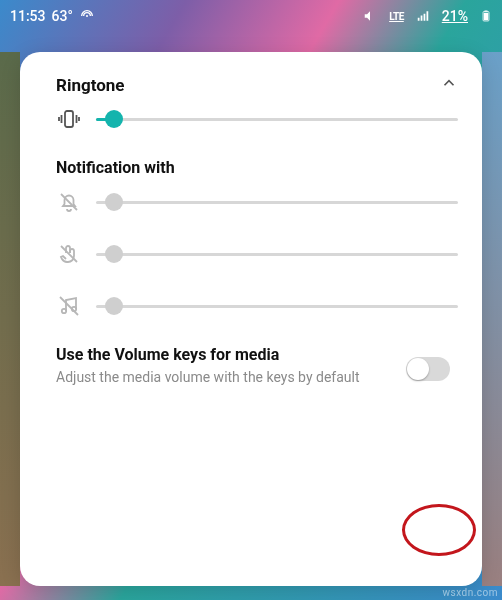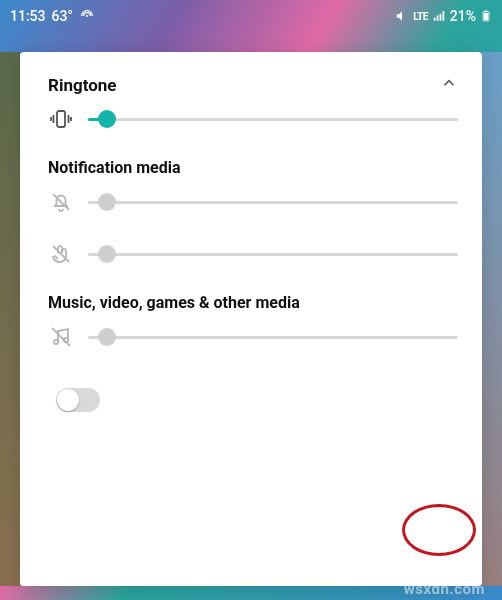--- a/index.html
+++ b/index.html
@@ -13,31 +13,31 @@
     height: 32px;
     display: flex;
     align-items: center;
     justify-content: space-between;
     padding: 8px 10px;
     color: #fff;
     font-size: 14px;
     font-weight: 500;
   }
   .statusbar .left, .statusbar .right { display: flex; align-items: center; gap: 6px; }
-  .statusbar .right { gap: 4px; }
+  .statusbar .right { gap: 12px; text-decoration: underline; }
   .sb-ico { display: inline-flex; align-items: center; }
   .sb-lte { font-size: 10px; font-weight: 700; letter-spacing: -0.5px; }
 
   
   .card {
     position: absolute;
     left: 20px; right: 20px; top: 52px; bottom: 14px;
     background: #fff;
-    border-radius: 4px;
-    padding: 22px 24px 16px 28px;
+    border-radius: 20px;
+    padding: 22px 24px 16px 36px;
     box-shadow: 0 4px 20px rgba(0,0,0,0.15);
     color: #111;
     overflow: hidden;
   }
   .bg-edge-left {
     position:absolute; left:0; top:52px; bottom:14px; width:20px;
     background: linear-gradient(#5a6a4a,#8a7050);
   }
   .bg-edge-right {
     position:absolute; right:0; top:52px; bottom:14px; width:20px;
@@ -68,21 +68,21 @@
   .toggle-wrap { position:relative; width:60px; height:48px; display:flex; align-items:center; justify-content:center; }
   .toggle { width:44px; height:24px; background:#d9d9d9; border-radius:12px; position:relative; }
   .toggle-knob { position:absolute; width:22px; height:22px; background:#fff; border-radius:50%; top:1px; left:1px; box-shadow:0 1px 2px rgba(0,0,0,0.3); }
 
   .circle-overlay {
     position:absolute; border:3px solid #c3161c; border-radius:50%;
     width:74px; height:52px; pointer-events:none;
     right: 6px; bottom: 30px;
   }
 
-  .watermark { position:absolute; right:17px; bottom:2px; font-size:15px; color:rgba(255,255,255,0.5); letter-spacing:0.5px;font-weight:bold;}
+  .watermark { position:absolute; right:4px; bottom:2px; font-size:10px; color:rgba(255,255,255,0.5); letter-spacing:0.5px;}
 </style>
 </head>
 <body>
 
 <div class="statusbar">
   <div class="left">
     <span>11:53</span>
     <span>63°</span>
     <span class="sb-ico">
       <svg viewBox="0 0 24 24" width="16" height="16" fill="none" stroke="currentColor" stroke-width="2">
@@ -143,21 +143,21 @@
       </span>
       <div class="slider">
         <div class="track"></div>
         <div class="fill" style="width:5%"></div>
         <div class="thumb teal" style="left:5%"></div>
       </div>
     </div>
   </div>
 
   <div class="row">
-    <div class="row-title">Notification media</div>
+    <div class="row-title">Notification with</div>
     <div class="slider-line">
       <span class="row-icon">
         <svg viewBox="0 0 24 24" fill="none" stroke="currentColor" stroke-width="1.8">
             <path d="M18 16H6l1.5-2V10a4.5 4.5 0 0 1 9 0v4L18 16z"></path>
             <path d="M10 19a2 2 0 0 0 4 0"></path>
             <line x1="4" y1="4" x2="20" y2="20"></line>
           </svg>
       </span>
       <div class="slider">
         <div class="track"></div>
@@ -176,38 +176,41 @@
           </svg>
       </span>
       <div class="slider">
         <div class="track"></div>
         <div class="thumb grey" style="left:5%"></div>
       </div>
     </div>
   </div>
 
   <div class="row">
-    <div class="row-title">Music, video, games &amp; other media</div>
     <div class="slider-line">
       <span class="row-icon">
         <svg viewBox="0 0 24 24" fill="none" stroke="currentColor" stroke-width="1.8">
             <path d="M9 17V6l10-2v11"></path>
             <circle cx="7" cy="17" r="2.2"></circle>
             <circle cx="17" cy="15" r="2.2"></circle>
             <line x1="3" y1="3" x2="21" y2="21"></line>
           </svg>
       </span>
       <div class="slider">
         <div class="track"></div>
         <div class="thumb grey" style="left:5%"></div>
       </div>
     </div>
   </div>
 
   <div class="toggle-row">
+    <div class="toggle-text">
+      <div class="toggle-title">Use the Volume keys for media</div>
+      <div class="toggle-desc">Adjust the media volume with the keys by default</div>
+    </div>
     <div class="toggle-wrap">
       <div class="toggle">
         <div class="toggle-knob"></div>
       </div>
     </div>
   </div>
 
   <div class="circle-overlay"></div>
 </div>
 

